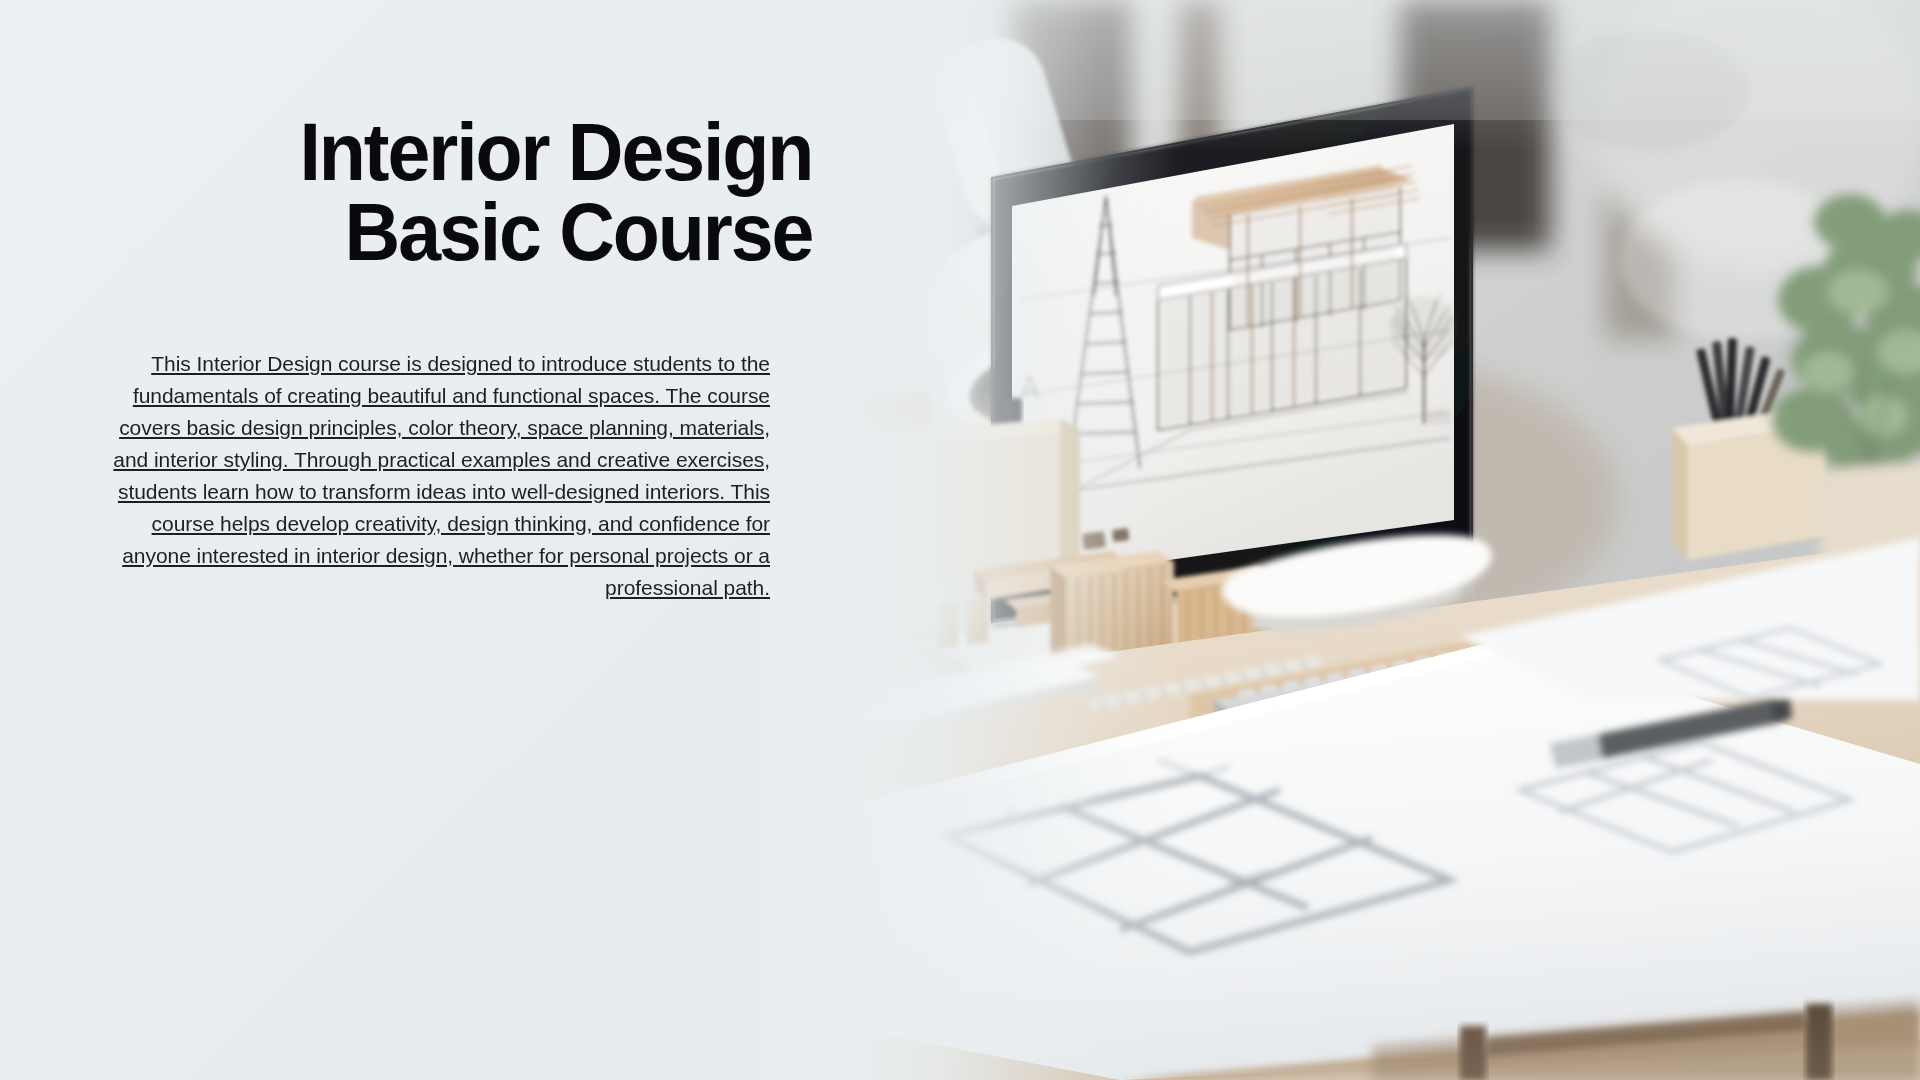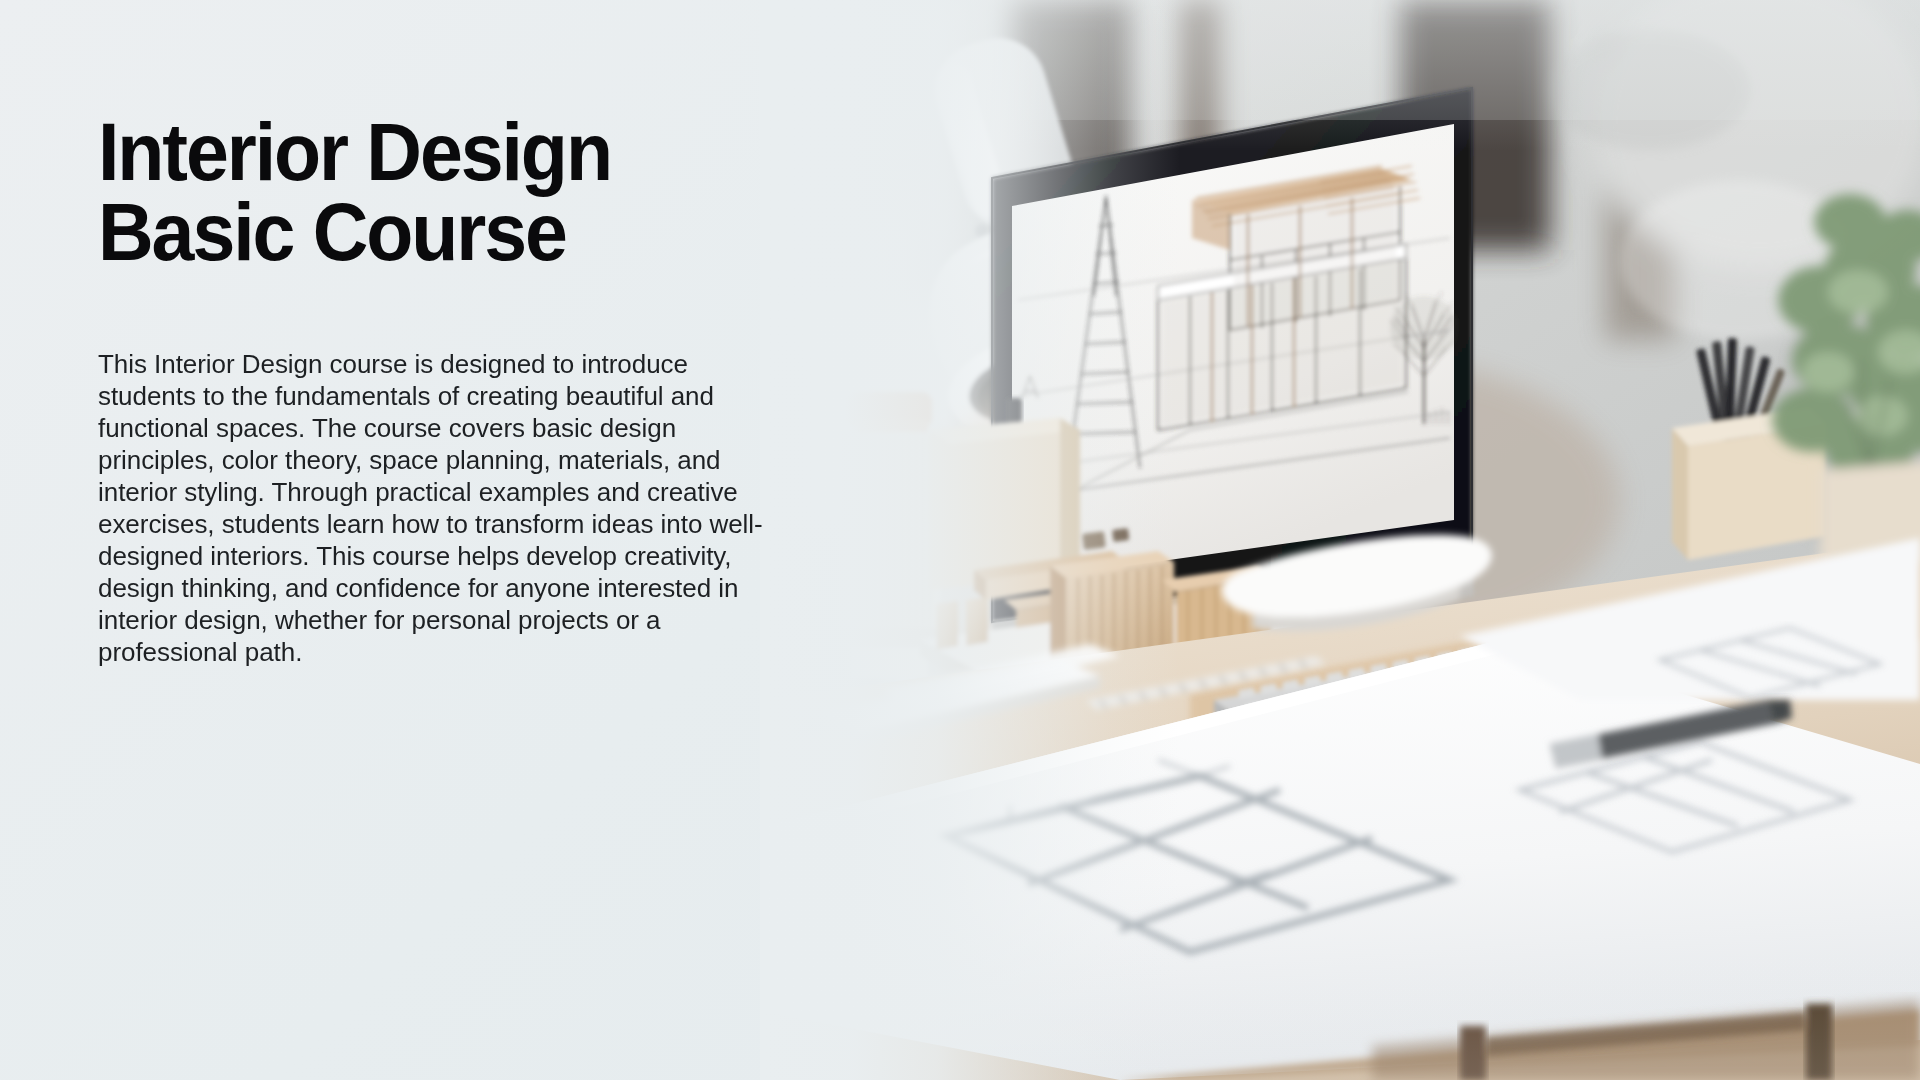--- a/index.html
+++ b/index.html
@@ -51,20 +51,21 @@
         rgba(236,240,242,0.18) 100%);
     pointer-events:none;
   }
 
   
   .text-col {
     position:absolute;
     top:0; left:0;
     width:800px; height:860px;
     padding:0;
+    text-align:right;
   }
 
   .title {
     position:absolute;
     left:98px;
     top:112px;
     width:760px;
     font-family:"Liberation Sans", sans-serif;
     font-weight:700;
     font-size:82px;
@@ -75,24 +76,25 @@
     transform-origin:left top;
   }
 
   .body-copy {
     position:absolute;
     left:98px;
     top:348px;
     width:672px;
     font-family:"Liberation Sans", sans-serif;
     font-weight:400;
-    font-size:26px;
+    font-size:21px;
     line-height:32px;
     color:#1d2023;
     letter-spacing:-0.05px;
+    text-decoration:underline;
   }
 </style>
 </head>
 <body>
 
 <div class="slide">
 
   <div class="photo-panel">
     <svg viewBox="0 0 1160 1080" xmlns="http://www.w3.org/2000/svg">
       <defs>

